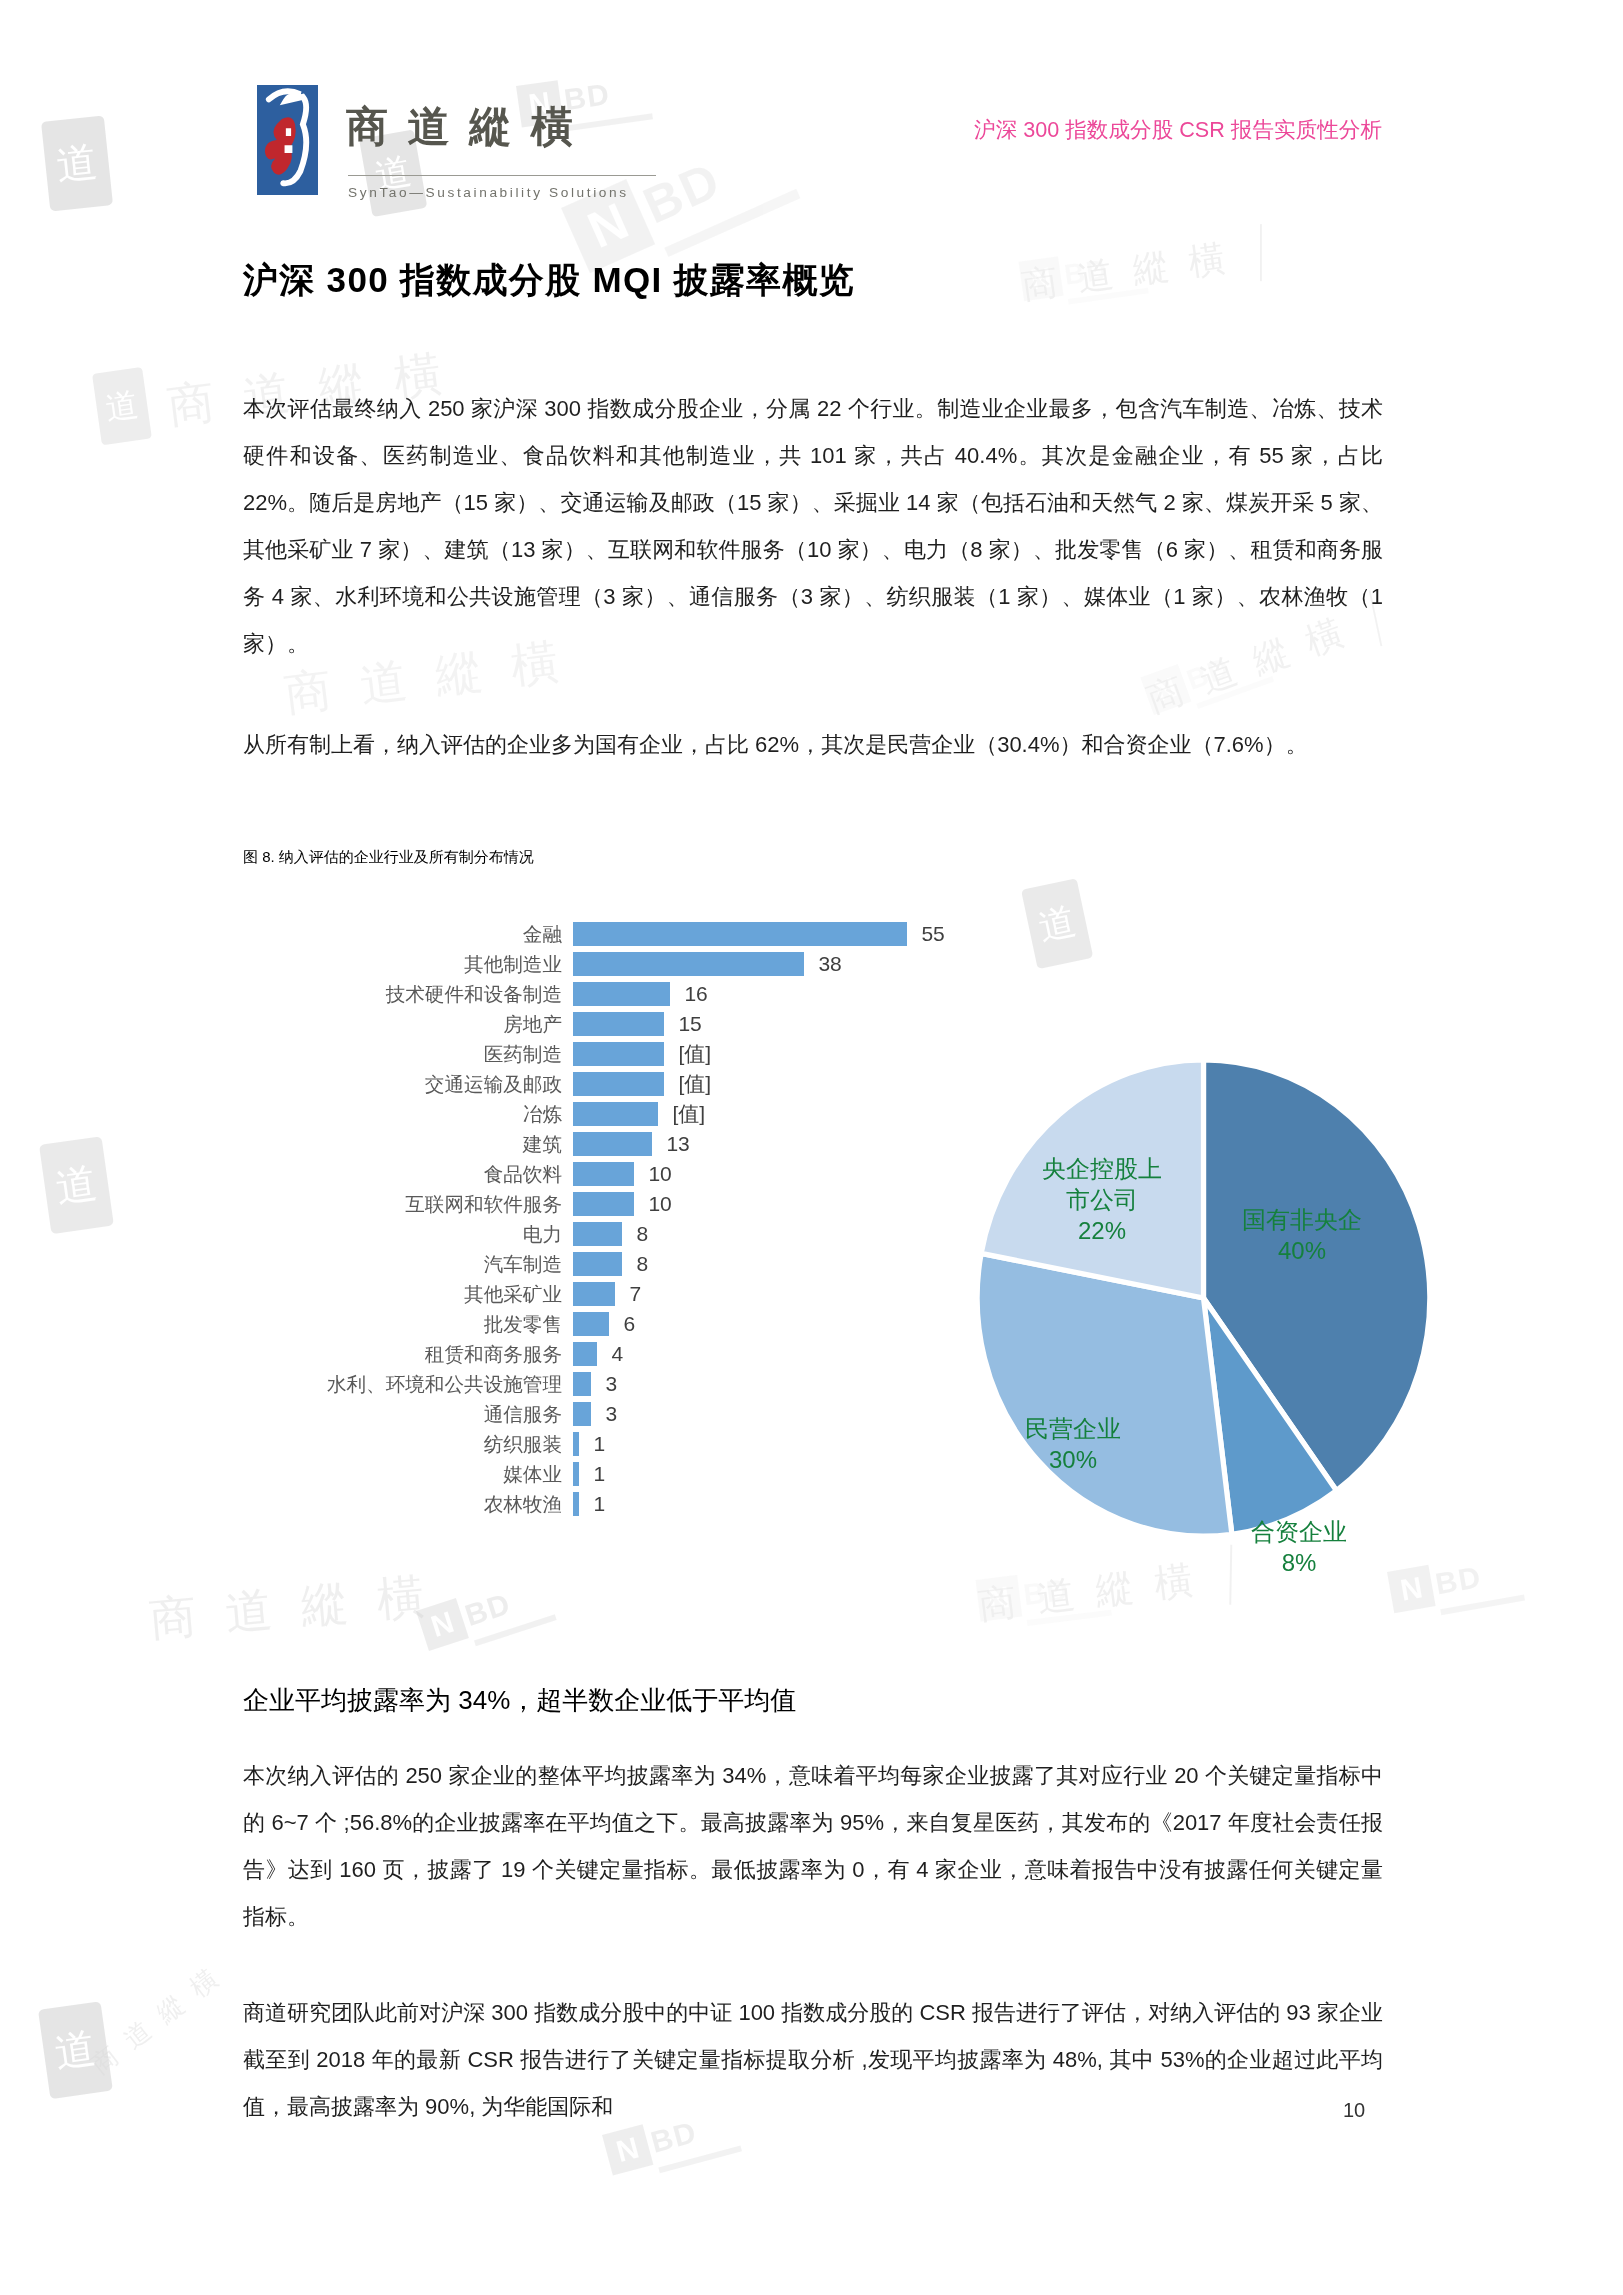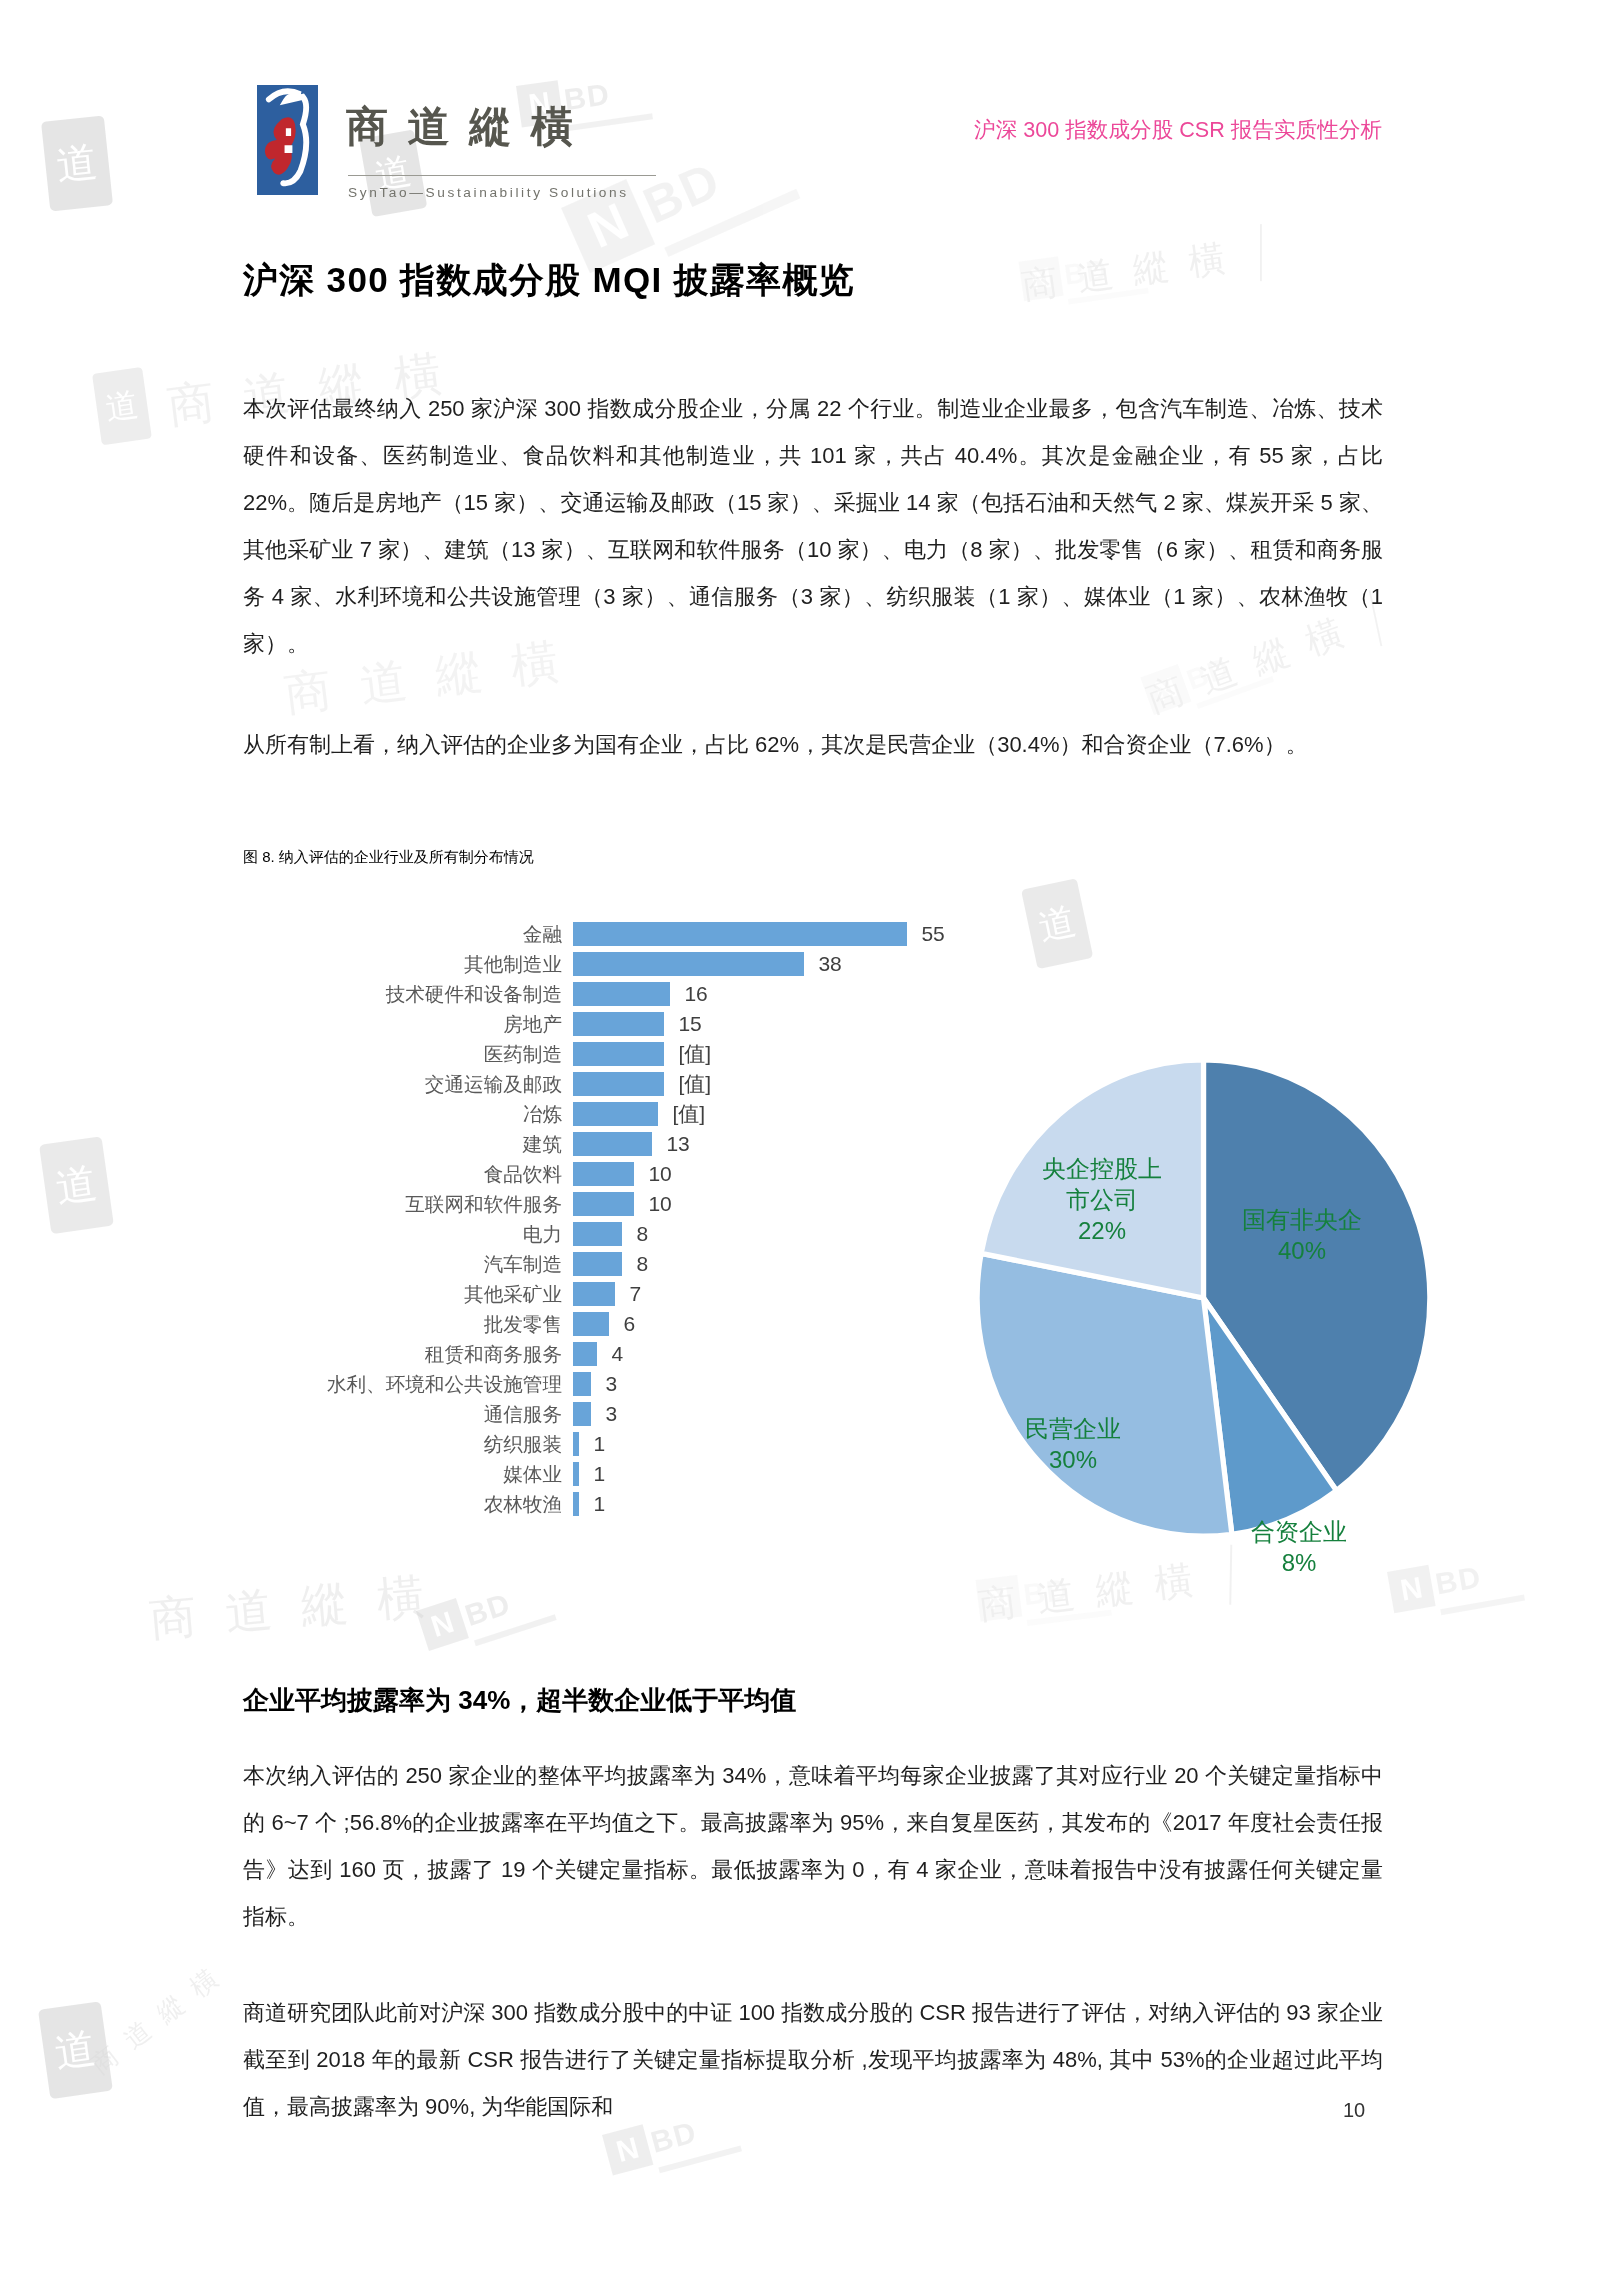--- a/index.html
+++ b/index.html
@@ -15,21 +15,21 @@
   #brand-rule{left:348px;top:175px;width:308px;height:1.3px;background:#9a9a93;}
   #brand-en{left:348px;top:185px;font-size:13.7px;letter-spacing:2.6px;color:#73736c;white-space:nowrap;}
   #doc-title{right:241px;top:115px;font-size:21.6px;color:#ec4899;white-space:nowrap;}
 
   
   #page-title{left:243px;top:257px;font-size:35px;font-weight:bold;color:#000;letter-spacing:1.3px;white-space:nowrap;}
   .para{left:243px;width:1140px;font-size:22px;line-height:47px;text-align:justify;color:#1f1f1f;}
   #para1{top:385px;}
   #para2{top:721px;}
   #fig-caption{left:243px;top:848px;font-size:15px;color:#000;}
-  #section-heading{left:243px;top:1683px;font-size:26px;font-weight:bold;color:#000;white-space:nowrap;}
+  #section-heading{left:243px;top:1683px;font-size:26px;font-weight:normal;color:#000;white-space:nowrap;}
   #para3{top:1752px;}
   #para4{top:1989px;}
   #page-number{left:1343px;top:2099px;font-size:20px;color:#333;}
 
   
   #industry-bar-chart{left:243px;top:919px;width:759px;}
   .bar-row{height:30px;display:flex;align-items:center;}
   .bar-cat{box-sizing:border-box;width:330px;padding-right:11px;text-align:right;
            font-size:19.6px;color:#595959;white-space:nowrap;flex:none;}
   .bar-fill{height:23.6px;background:#68a4d9;flex:none;}

